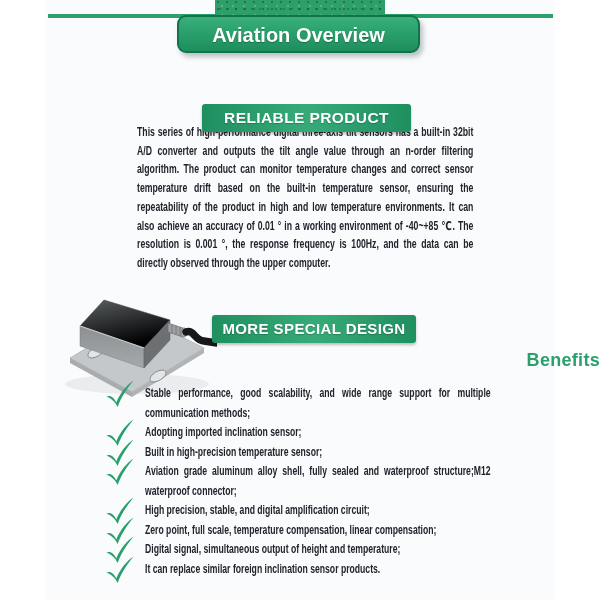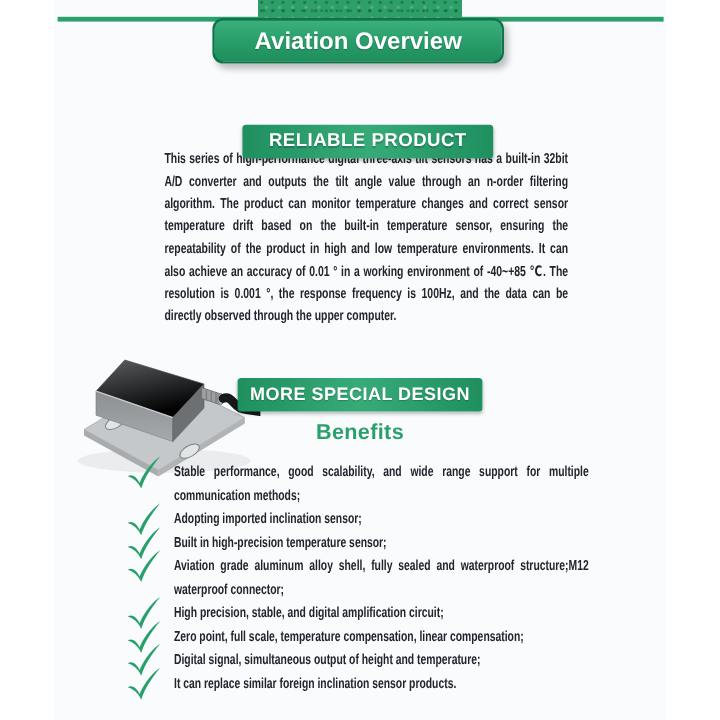--- a/index.html
+++ b/index.html
@@ -40,30 +40,30 @@
   }
   
   .banner{
     position:absolute;z-index:2;border-radius:3px;
     background:linear-gradient(90deg,#1f8f5f 0%,#36ab78 50%,#1f8f5f 100%);
     box-shadow:0 2px 3px rgba(0,0,0,.25);
     color:#ffffff;font-weight:bold;text-align:center;
     letter-spacing:.4px;text-shadow:0 1px 1px rgba(0,0,0,.22);
   }
   .banner-reliable{left:202px;top:76px;width:209px;height:28px;font-size:15.5px;line-height:28px;margin-top:28px;}
-  .banner-design{left:198px;top:315px;width:204px;height:28px;font-size:15px;line-height:28px;}
+  .banner-design{left:212px;top:315px;width:204px;height:28px;font-size:15px;line-height:28px;}
   
   .paragraph{
     position:absolute;left:137px;top:123px;width:464px;
     transform:scaleX(0.725);transform-origin:0 0;
     font-size:12px;font-weight:bold;line-height:18.7px;
     color:#20242c;text-align:justify;
   }
   .benefits-heading{
-    position:absolute;left:0;top:350px;width:600px;text-align:center;
+    position:absolute;left:0;top:350px;width:600px;text-align:right;
     color:#2aa06c;font-size:18px;font-weight:bold;letter-spacing:.3px;
   }
   
   .benefits-list{position:absolute;left:103px;top:384px;width:520px;}
   .b-row{position:relative;}
   .b-text{
     margin-left:42px;width:480px;
     transform:scaleX(0.72);transform-origin:0 0;
     font-size:12px;font-weight:bold;line-height:19.5px;
     color:#20242c;text-align:justify;

